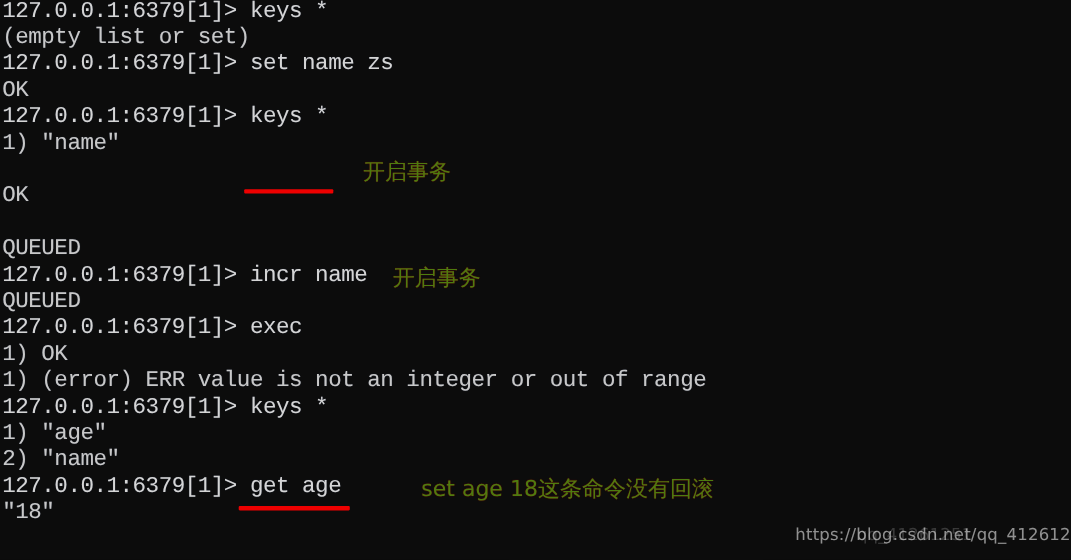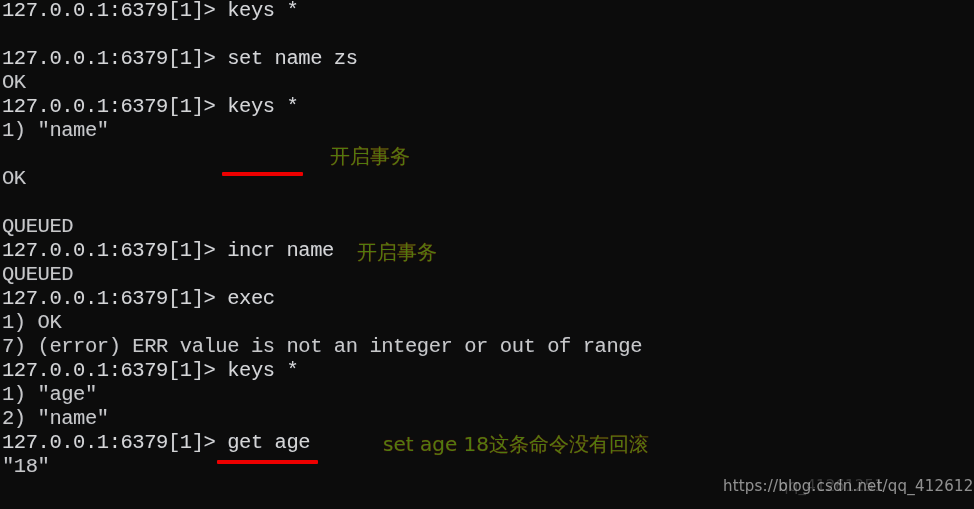--- a/index.html
+++ b/index.html
@@ -70,31 +70,32 @@
     color: rgba(190,190,190,0.26);
   }
 </style>
 </head>
 <body>
 
 <div id="screen">
 
   <div id="terminal">
       <div class="line prompt" style="top: -1px;">127.0.0.1:6379[1]&gt; keys *</div>
+      <div class="line out" style="top: 23px;">(empty list or set)</div>
       <div class="line prompt" style="top: 47px;">127.0.0.1:6379[1]&gt; set name zs</div>
       <div class="line out" style="top: 71px;">OK</div>
       <div class="line prompt" style="top: 95px;">127.0.0.1:6379[1]&gt; keys *</div>
       <div class="line out" style="top: 119px;">1) "name"</div>
       <div class="line out" style="top: 167px;">OK</div>
       <div class="line out" style="top: 215px;">QUEUED</div>
       <div class="line prompt" style="top: 239px;">127.0.0.1:6379[1]&gt; incr name</div>
       <div class="line out" style="top: 263px;">QUEUED</div>
       <div class="line prompt" style="top: 287px;">127.0.0.1:6379[1]&gt; exec</div>
       <div class="line out" style="top: 311px;">1) OK</div>
-      <div class="line out" style="top: 335px;">7) (error) ERR value is not an integer or out of range</div>
+      <div class="line out" style="top: 335px;">1) (error) ERR value is not an integer or out of range</div>
       <div class="line prompt" style="top: 359px;">127.0.0.1:6379[1]&gt; keys *</div>
       <div class="line out" style="top: 383px;">1) "age"</div>
       <div class="line out" style="top: 407px;">2) "name"</div>
       <div class="line prompt" style="top: 431px; text-align: center;">127.0.0.1:6379[1]&gt; get age</div>
       <div class="line out" style="top: 455px;">"18"</div>
     </div>
 
   <div id="underlines">
       <div class="underline" style="left: 222px; top: 172px; width: 81px;"></div>
       <div class="underline" style="left: 217px; top: 460px; width: 101px;"></div>

